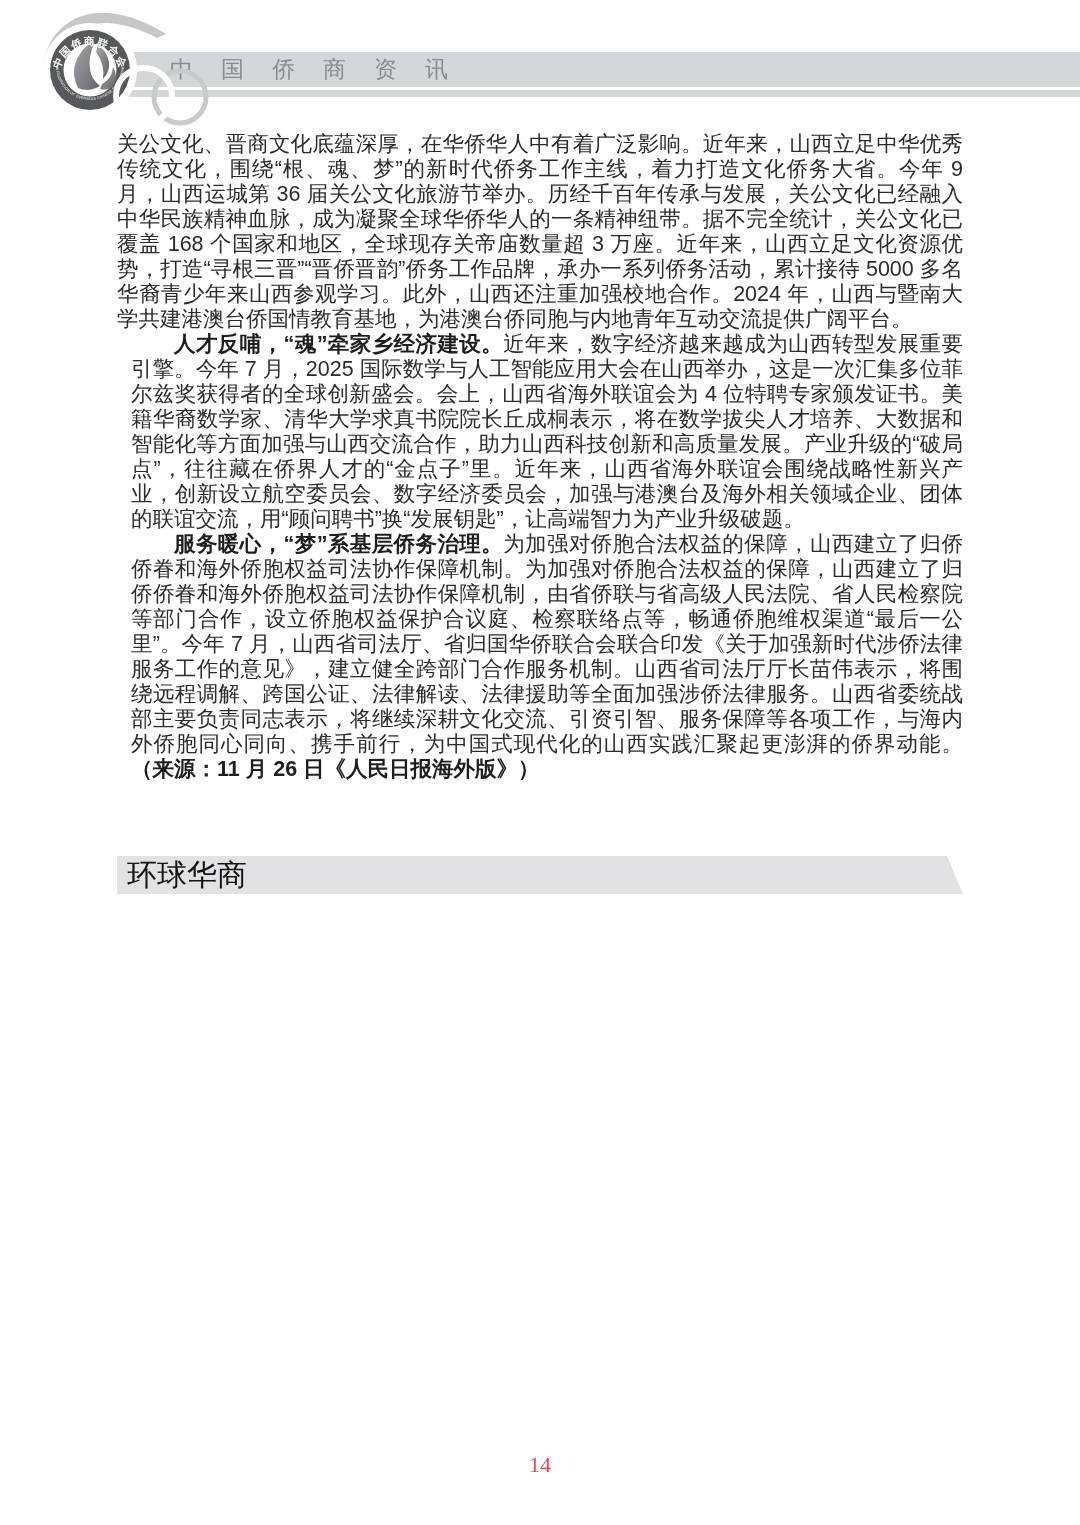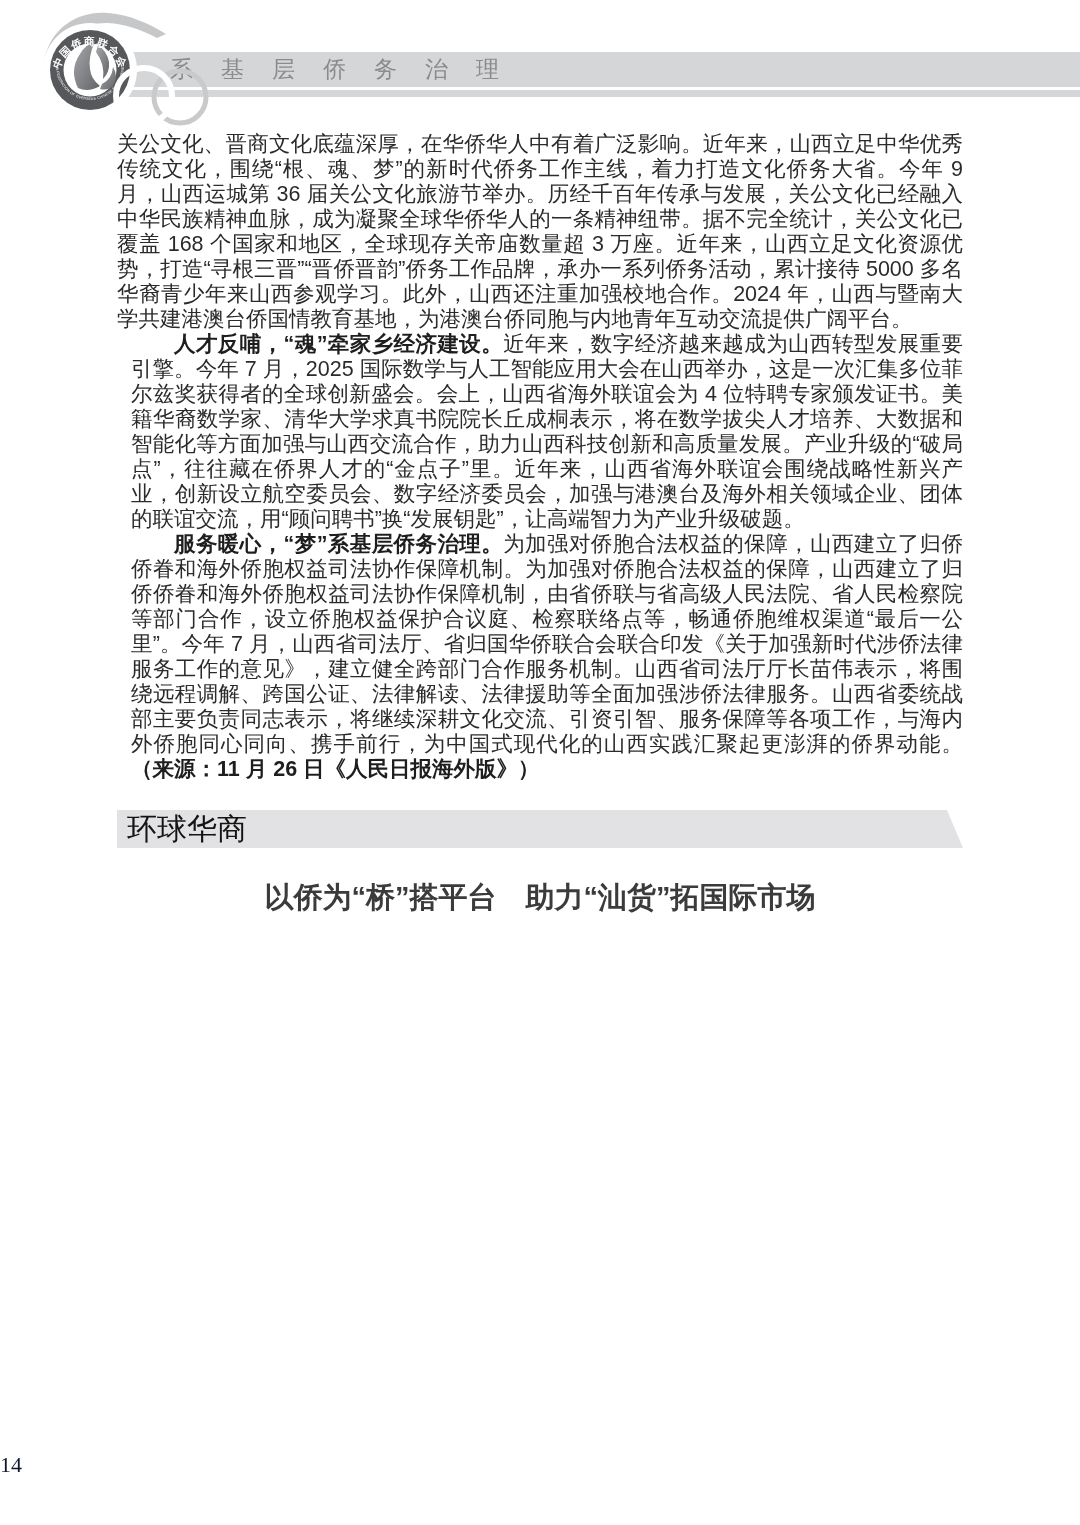--- a/index.html
+++ b/index.html
@@ -36,21 +36,21 @@
     font-size:21.5px; line-height:25px;
     text-align:justify;
     color:#2b2b2b;
   }
   p.indent { text-indent:2em;margin-left:14px; }
   .lead { font-weight:bold; color:#1e1e1e; }
   .source { font-weight:bold; color:#1e1e1e; }
 
   
   .section-bar {
-    margin-top:28px;
+    margin-top:74px;
     height:38px;
     background:#e2e2e4;
     clip-path:polygon(0 0, calc(100% - 16px) 0, 100% 100%, 0 100%);
     box-sizing:border-box;
     padding-left:10px;
     font-family:"Liberation Serif", serif;
     font-size:30px; line-height:38px;
     color:#141414;
   }
 
@@ -60,32 +60,33 @@
     text-align:center;
     font-size:29px; line-height:38px;
     font-weight:bold;
     color:#3b3b3b;
   }
   .p-after-title { margin-top:28px; }
 
   
   .page-number {
     position:absolute; left:0; right:0; top:1452px;
+    text-align:center;
     font-family:"Liberation Serif", serif;
-    font-size:22px; color:#0f172a;
+    font-size:22px; color:#ef4444;
   }
 </style>
 </head>
 <body>
 
 <div class="page">
 
   <div class="band1"></div>
   <div class="band2"></div>
-  <div class="band-title">系基层侨务治理</div>
+  <div class="band-title">中国侨商资讯</div>
 
   <svg class="logo-svg" width="230" height="152" viewBox="0 0 230 152">
     <defs>
       <linearGradient id="flg" x1="0" y1="0" x2="1" y2="1">
         <stop offset="0" stop-color="#a7a8ab"></stop>
         <stop offset="1" stop-color="#636467"></stop>
       </linearGradient>
     </defs>
 
     <path d="M14 64 C 17 32 45 10 78 13 C 100 15 118 23 136 34 L 127 38 C 110 29 94 24 78 23 C 54 22 32 38 25 66 Z" fill="#c6c7c9"></path>
@@ -120,20 +121,19 @@
     <p class="body">关公文化、晋商文化底蕴深厚，在华侨华人中有着广泛影响。近年来，山西立足中华优秀传统文化，围绕“根、魂、梦”的新时代侨务工作主线，着力打造文化侨务大省。今年 9 月，山西运城第 36 届关公文化旅游节举办。历经千百年传承与发展，关公文化已经融入中华民族精神血脉，成为凝聚全球华侨华人的一条精神纽带。据不完全统计，关公文化已覆盖 168 个国家和地区，全球现存关帝庙数量超 3 万座。近年来，山西立足文化资源优势，打造“寻根三晋”“晋侨晋韵”侨务工作品牌，承办一系列侨务活动，累计接待 5000 多名华裔青少年来山西参观学习。此外，山西还注重加强校地合作。2024 年，山西与暨南大学共建港澳台侨国情教育基地，为港澳台侨同胞与内地青年互动交流提供广阔平台。</p>
 
     <p class="body indent"><b class="lead">人才反哺，“魂”牵家乡经济建设。</b><span>近年来，数字经济越来越成为山西转型发展重要引擎。今年 7 月，2025 国际数学与人工智能应用大会在山西举办，这是一次汇集多位菲尔兹奖获得者的全球创新盛会。会上，山西省海外联谊会为 4 位特聘专家颁发证书。美籍华裔数学家、清华大学求真书院院长丘成桐表示，将在数学拔尖人才培养、大数据和智能化等方面加强与山西交流合作，助力山西科技创新和高质量发展。产业升级的“破局点”，往往藏在侨界人才的“金点子”里。近年来，山西省海外联谊会围绕战略性新兴产业，创新设立航空委员会、数字经济委员会，加强与港澳台及海外相关领域企业、团体的联谊交流，用“顾问聘书”换“发展钥匙”，让高端智力为产业升级破题。</span></p>
 
     <p class="body indent"><b class="lead">服务暖心，“梦”系基层侨务治理。</b><span>为加强对侨胞合法权益的保障，山西建立了归侨侨眷和海外侨胞权益司法协作保障机制。为加强对侨胞合法权益的保障，山西建立了归侨侨眷和海外侨胞权益司法协作保障机制，由省侨联与省高级人民法院、省人民检察院等部门合作，设立侨胞权益保护合议庭、检察联络点等，畅通侨胞维权渠道“最后一公里”。今年 7 月，山西省司法厅、省归国华侨联合会联合印发《关于加强新时代涉侨法律服务工作的意见》，建立健全跨部门合作服务机制。山西省司法厅厅长苗伟表示，将围绕远程调解、跨国公证、法律解读、法律援助等全面加强涉侨法律服务。山西省委统战部主要负责同志表示，将继续深耕文化交流、引资引智、服务保障等各项工作，与海内外侨胞同心同向、携手前行，为中国式现代化的山西实践汇聚起更澎湃的侨界动能。</span><b class="source">（来源：11 月 26 日《人民日报海外版》）</b></p>
 
     <div class="section-bar">
       <span>环球华商</span>
     </div>
 
-    <div class="article-title">以侨为“桥”搭平台　助力“汕货”拓国际市场</div>
 
 
   </div>
 
   <div class="page-number">14</div>
 
 </div>
 
 </body></html>

